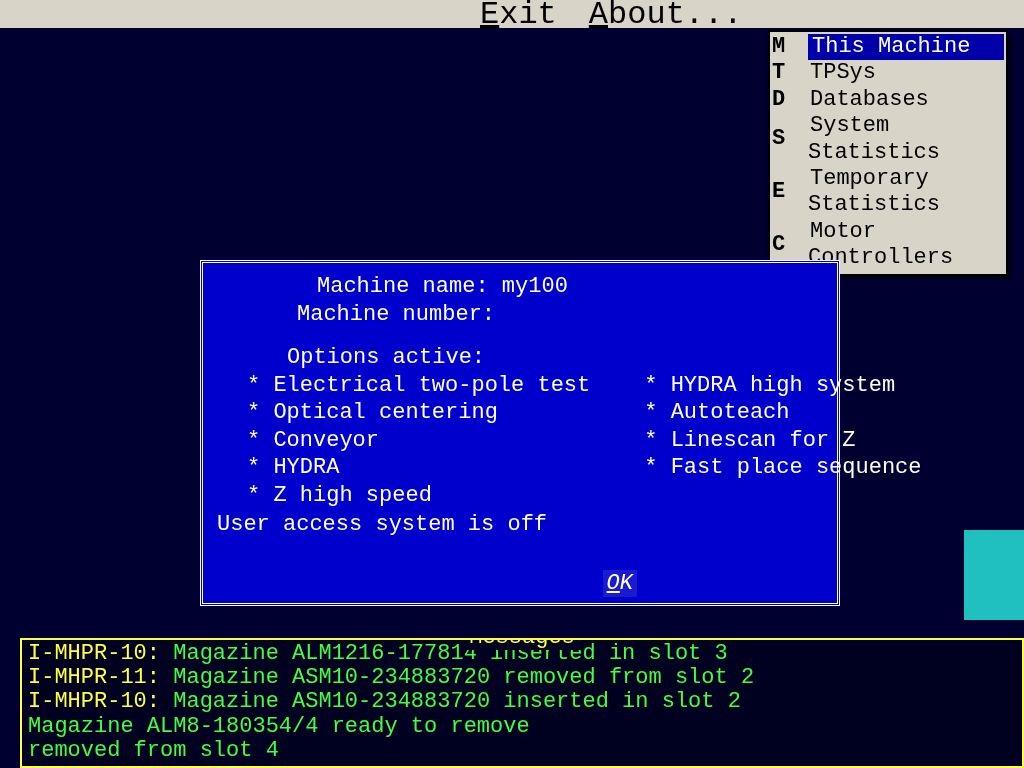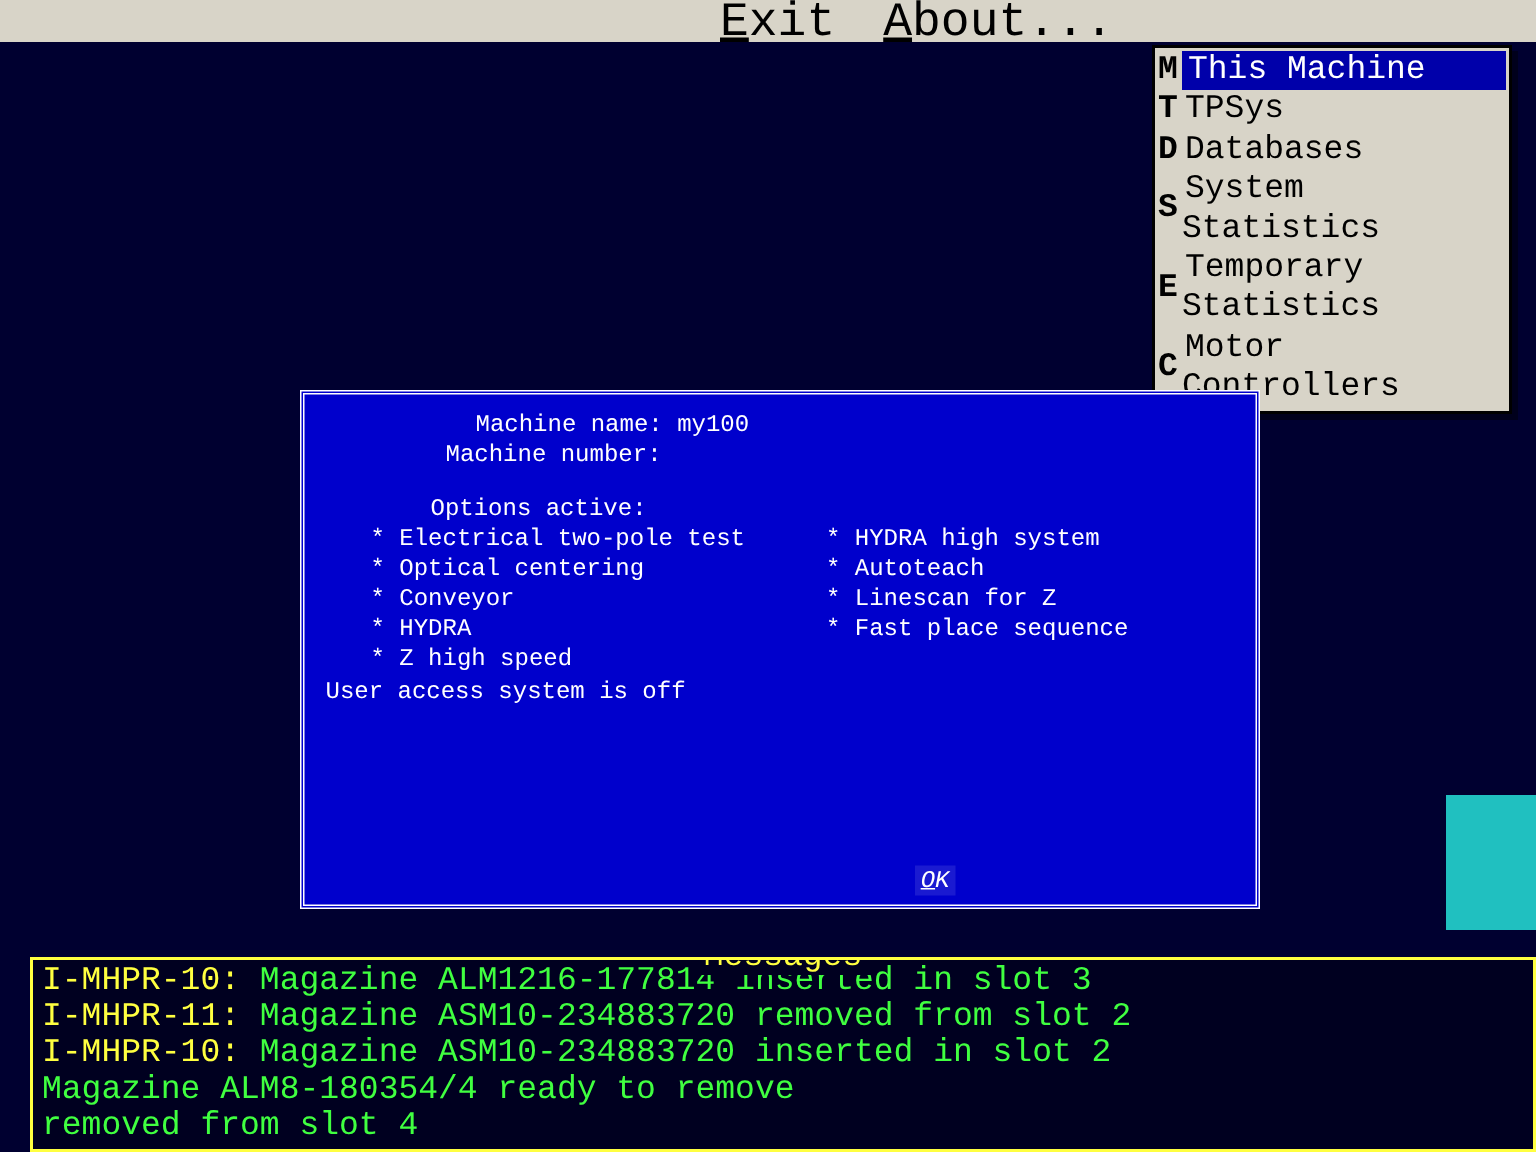--- a/index.html
+++ b/index.html
@@ -62,33 +62,33 @@
   }
   .dropdown .label {
     padding-left: 2px;
   }
   .dropdown .row.selected .label-wrap {
     background: #0000aa;
     color: #fff;
     flex: 1;
     padding: 0 2px;
   }
-  .dropdown .label-wrap { display: inline-block; flex:1; }
+  .dropdown .label-wrap { display: inline-block; flex:1;margin-left:20px; }
 
   .dialog {
     position: absolute;
     top: 260px;
     left: 200px;
     width: 640px;
     height: 346px;
     background: #0000cc;
     border: 3px double #fff;
     color: #fff;
     padding: 10px 14px 6px 14px;
-    font-size: 16px;
+    font-size: 22px;
     line-height: 1.25;
   }
   .dialog .hdr { text-align: left; padding-left: 100px; }
   .dialog .optheader { padding-left: 70px; margin-top: 16px; }
   .dialog .opts {
     display: flex;
     gap: 24px;
   }
   .dialog .col { display: flex; flex-direction: column; }
   .dialog .col .line { padding-left: 30px; white-space: nowrap; }

